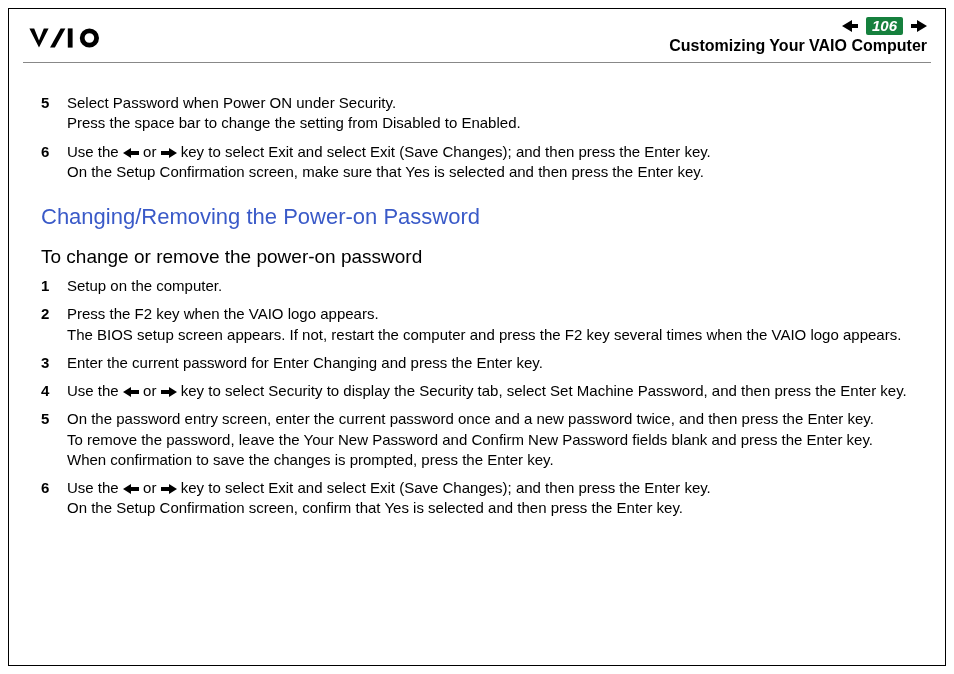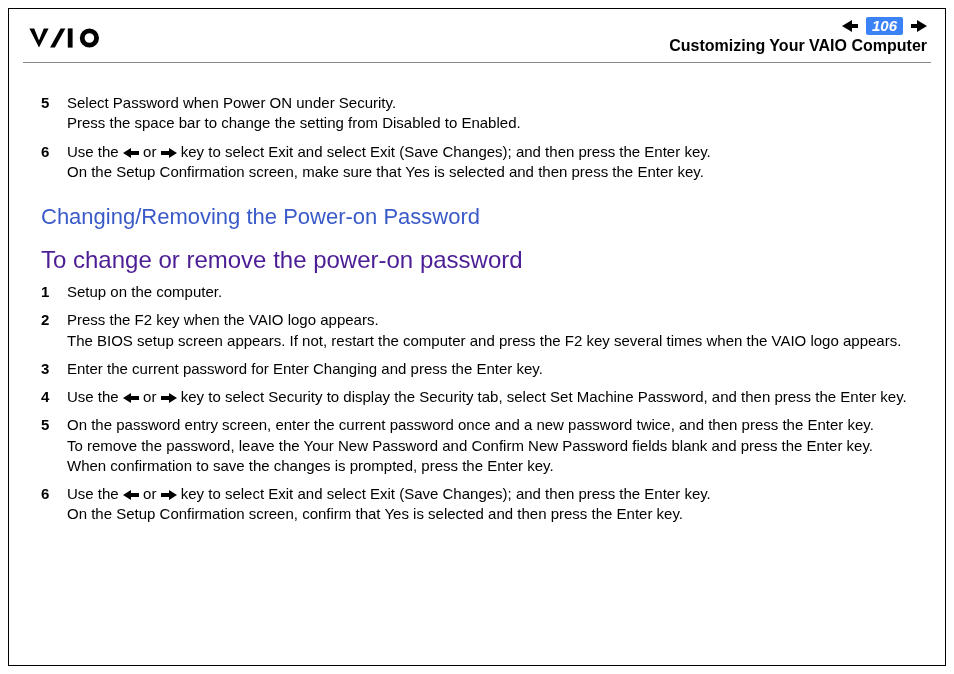--- a/index.html
+++ b/index.html
@@ -37,21 +37,21 @@
     .nav-row {
       display: flex;
       align-items: center;
       justify-content: flex-end;
       gap: 8px;
     }
     .arrow-left, .arrow-right { display:inline-flex; align-items:center; }
     .arrow-left svg, .arrow-right svg { width:16px; height:12px; }
     .page-num {
       color: #fff;
-      background: #3b82f6;
+      background: #15803d;
       font-style: italic;
       font-weight: bold;
       font-size: 15px;
       padding: 0 6px;
       border-radius: 2px;
       line-height: 18px;
     }
     .section-title {
       font-weight: bold;
       font-size: 16px;
@@ -74,22 +74,22 @@
     }
     .step-body { flex: 1; }
     .heading-blue {
       color: #3a5ac8;
       font-size: 22px;
       font-weight: normal;
       margin-top: 22px;
       margin-bottom: 16px;
     }
     .heading-gray {
-      color: #4c1d95;
-      font-size: 24px;
+      color: #000000;
+      font-size: 19px;
       font-weight: normal;
       margin-bottom: 8px;
     }
     b { font-weight: normal; }
     .inline-arrow svg { width:16px; height:10px; vertical-align: middle; }
   </style>
 </head>
 <body>
 
 <div class="page-frame">

